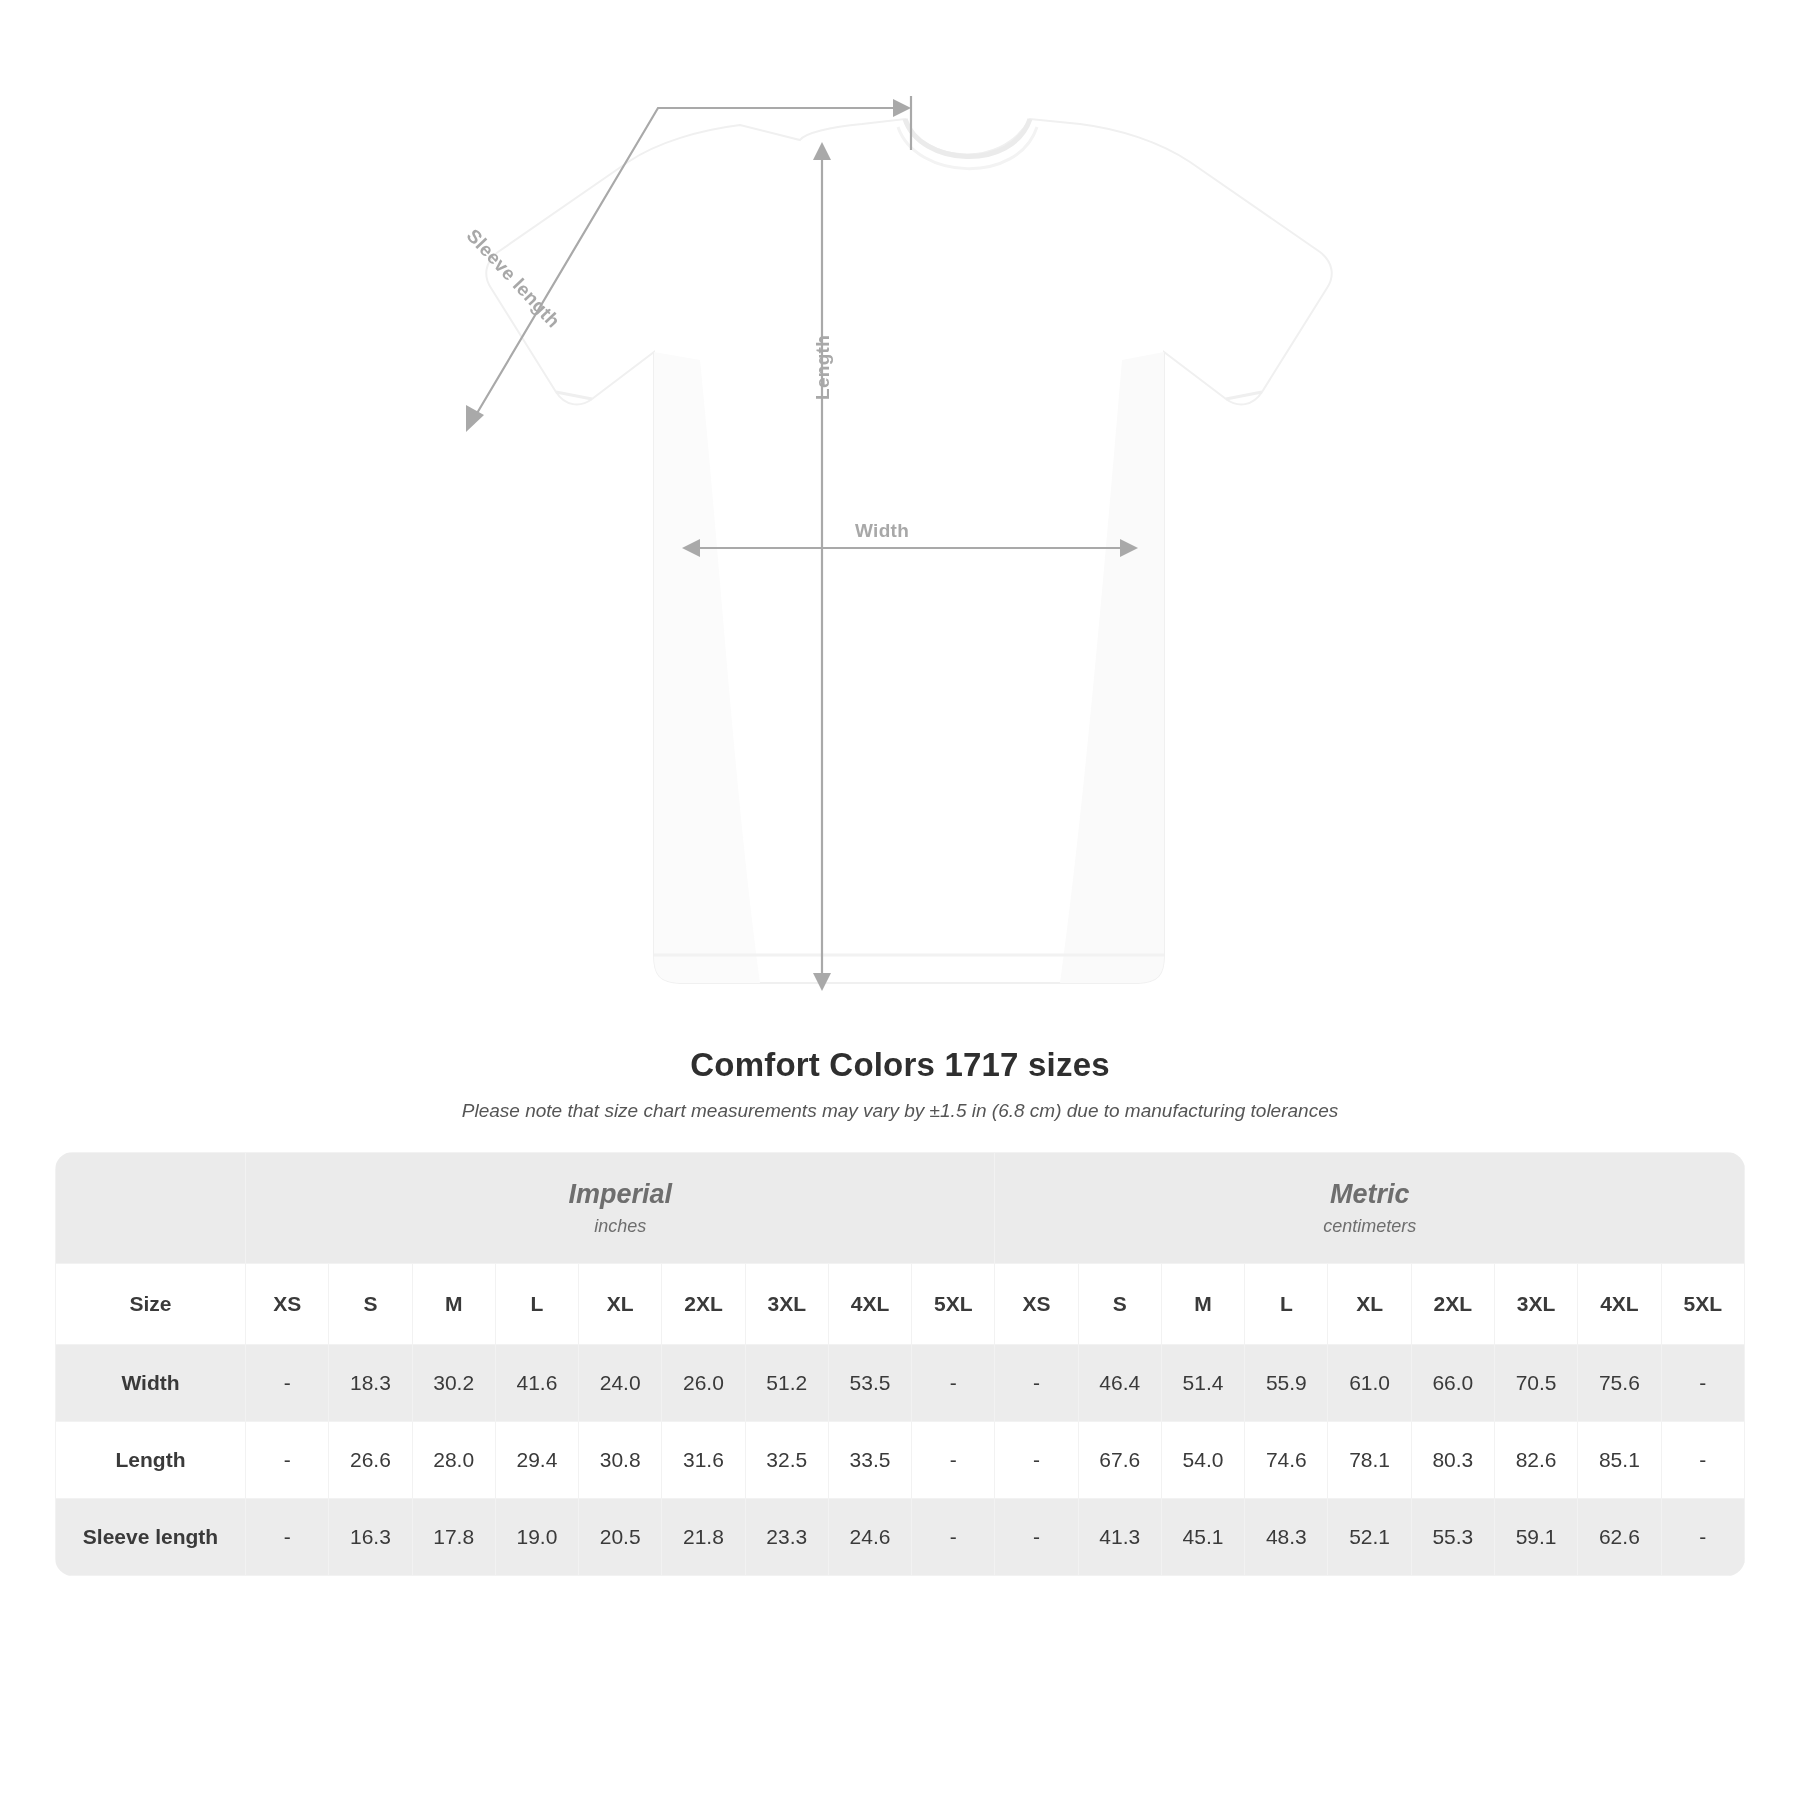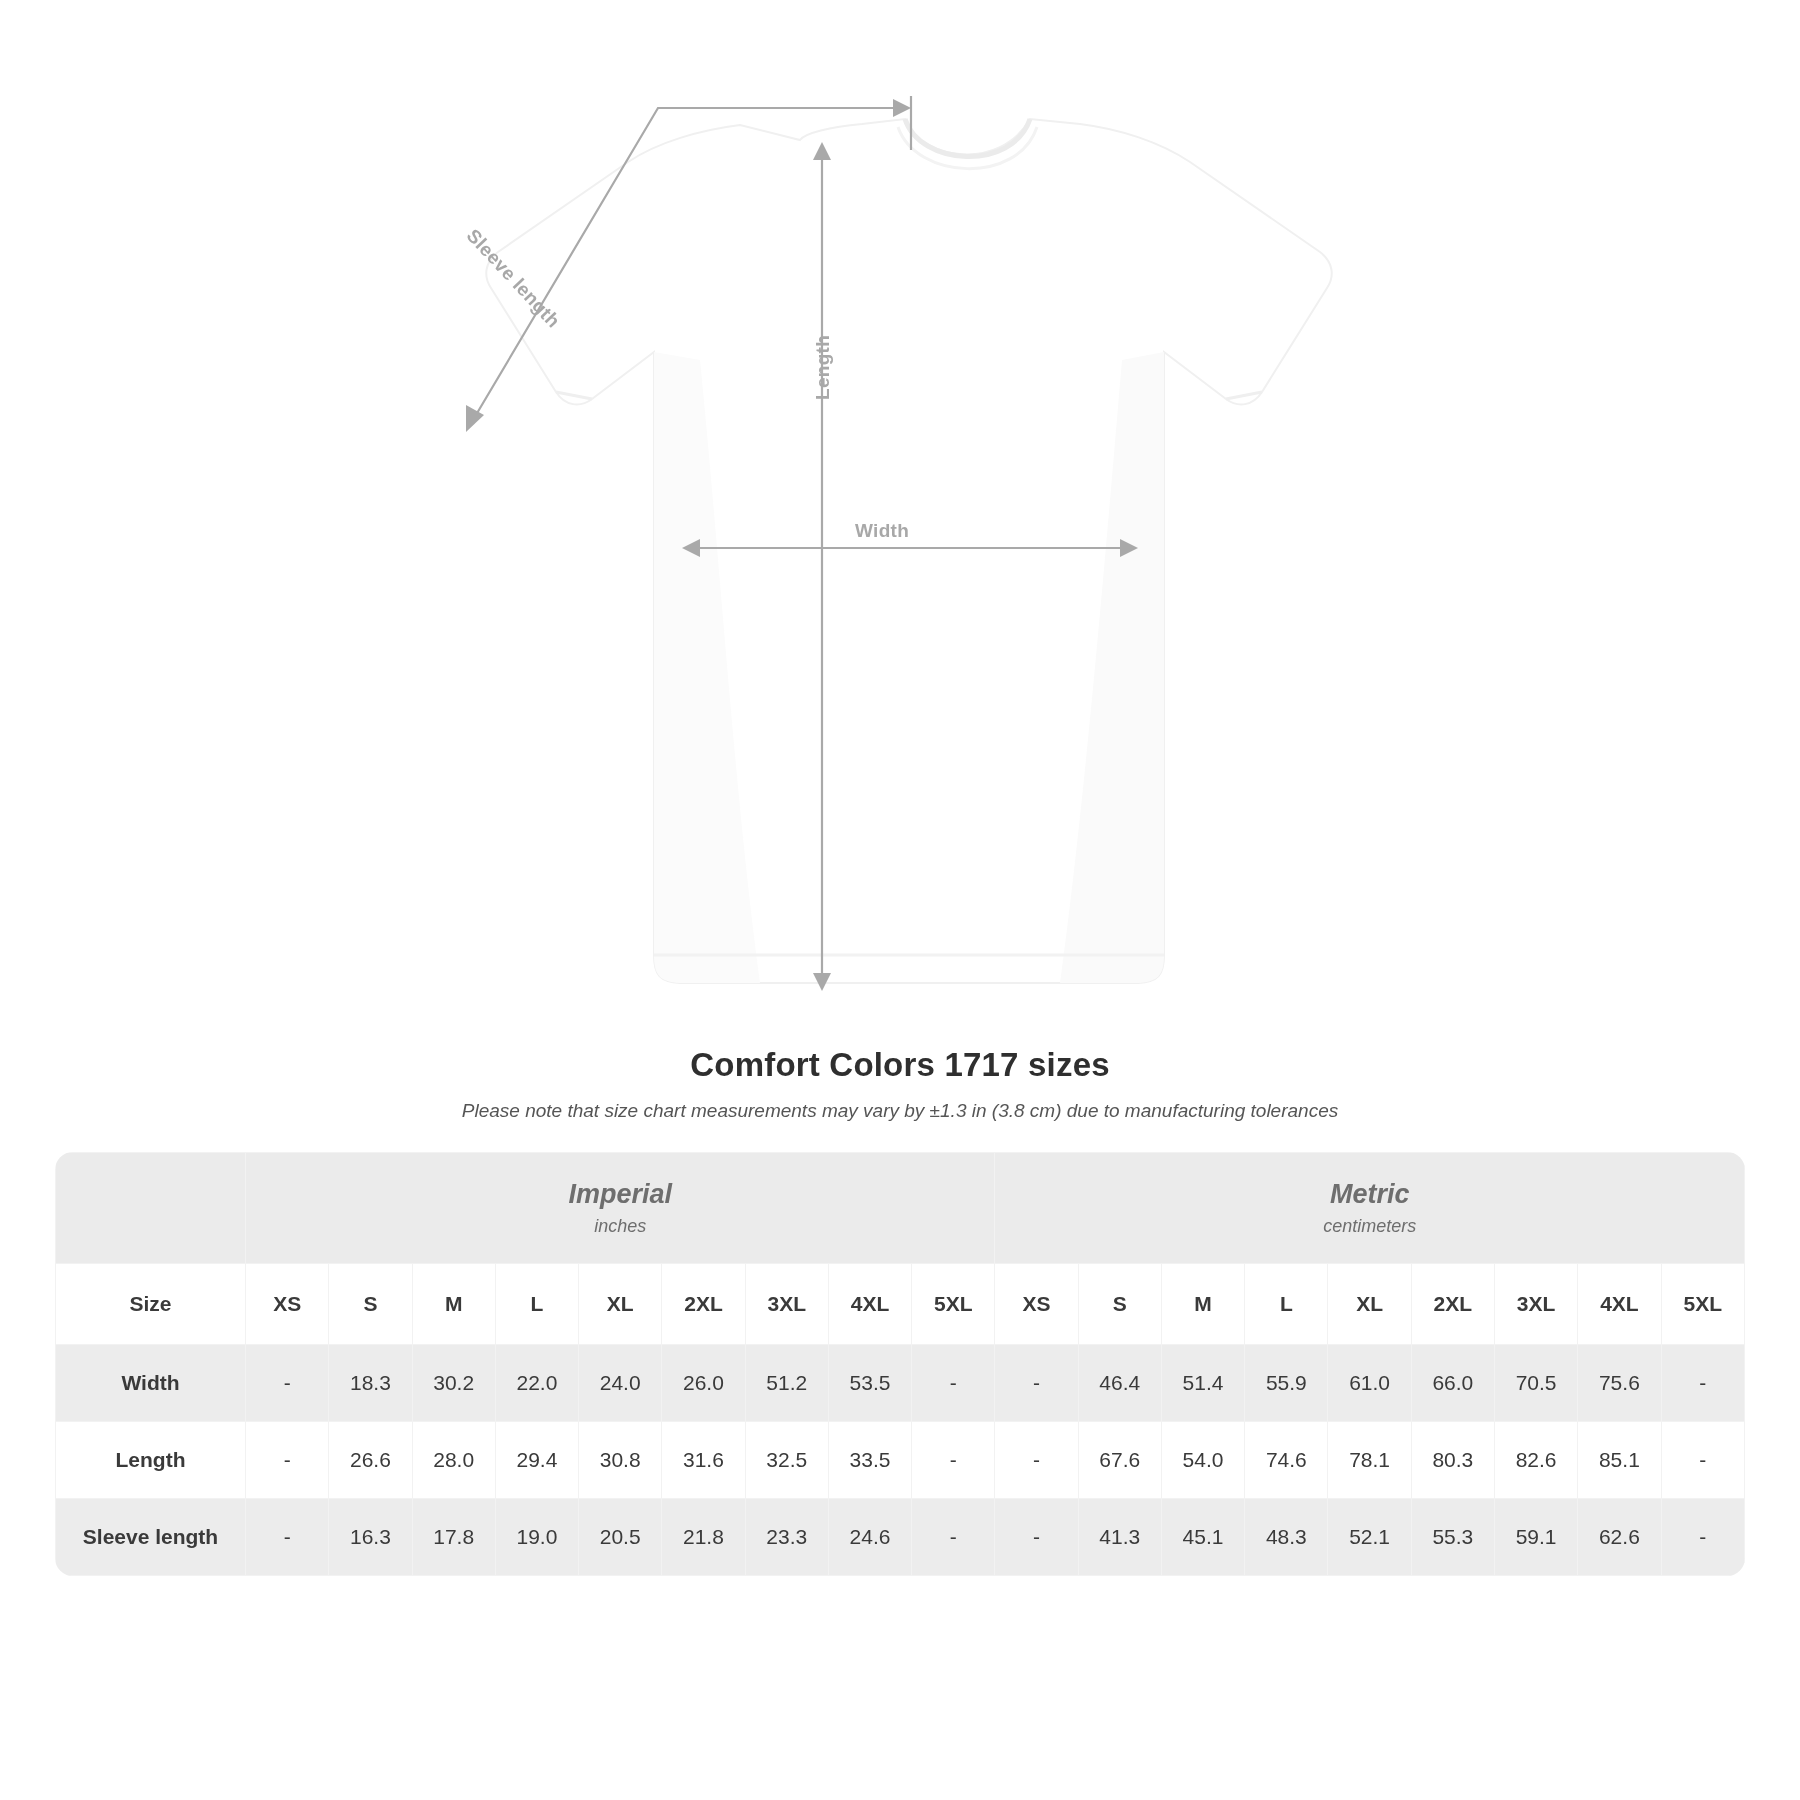--- a/index.html
+++ b/index.html
@@ -187,21 +187,21 @@
       </g>
     </svg>
 
     <div class="dim-label label-width">Width</div>
     <div class="dim-label label-length">Length</div>
     <div class="dim-label label-sleeve">Sleeve length</div>
   </div>
 
   <div class="title-block">
     <div class="chart-title">Comfort Colors 1717 sizes</div>
-    <div class="chart-note">Please note that size chart measurements may vary by ±1.3 in (3.8 cm) due to manufacturing tolerances</div>
+    <div class="chart-note">Please note that size chart measurements may vary by ±1.5 in (6.8 cm) due to manufacturing tolerances</div>
   </div>
 
   <div class="table-wrap">
     <table class="size-table">
       <colgroup>
         <col class="col-first">
       </colgroup>
       <tbody>
         <tr class="unit-head">
           <td></td>
@@ -235,21 +235,21 @@
           <td>3XL</td>
           <td>4XL</td>
           <td>5XL</td>
         </tr>
 
         <tr class="data-row row-alt">
           <td class="rowlabel">Width</td>
           <td>-</td>
           <td>18.3</td>
           <td>30.2</td>
-          <td>22.0</td>
+          <td>41.6</td>
           <td>24.0</td>
           <td>26.0</td>
           <td>51.2</td>
           <td>53.5</td>
           <td>-</td>
           <td>-</td>
           <td>46.4</td>
           <td>51.4</td>
           <td>55.9</td>
           <td>61.0</td>

